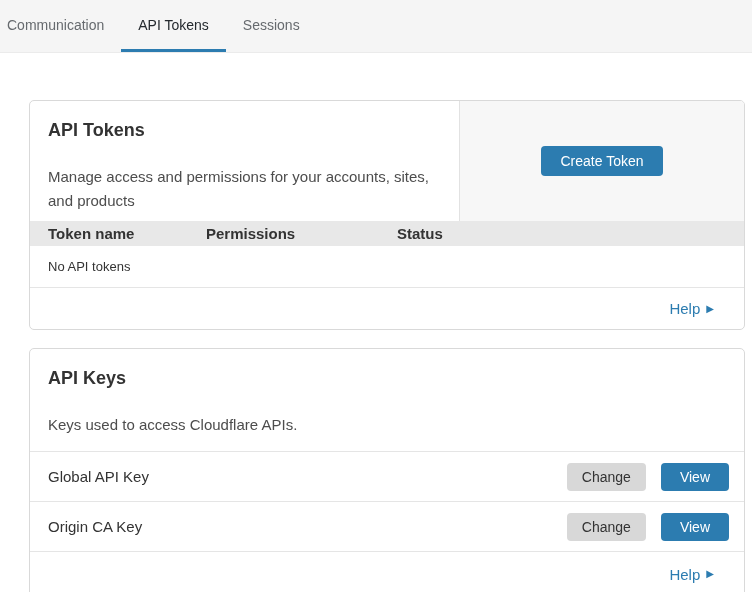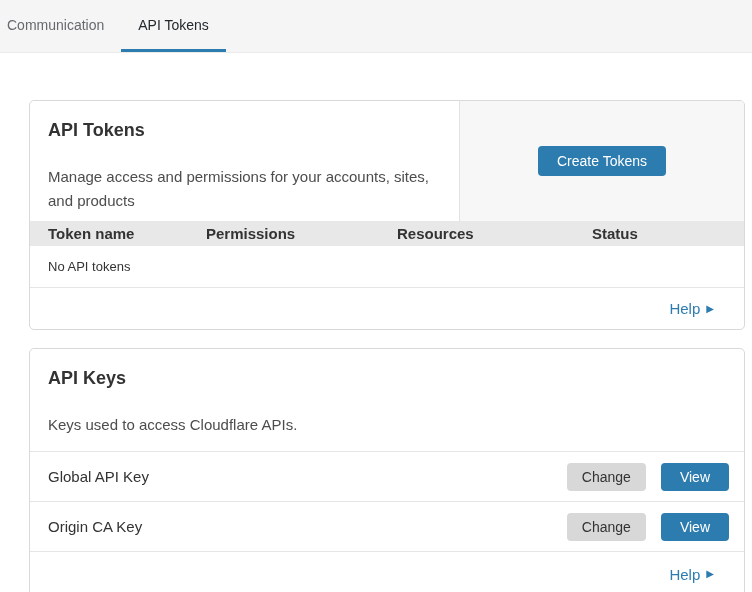--- a/index.html
+++ b/index.html
@@ -144,39 +144,39 @@
   .btn-change { padding: 0 15px; }
   .btn-view  { padding: 0 19px; margin-left: 15px; }
   .keys-help { height: 44px; }
 </style>
 </head>
 <body>
 
 <nav class="tabbar">
   <div class="tab">Communication</div>
   <div class="tab active">API Tokens</div>
+  <div class="tab">Sessions</div>
 </nav>
 
 <main class="content">
 
   <section class="card">
     <div class="split-header">
       <div class="left">
         <h2 class="card-title">API Tokens</h2>
         <p class="card-desc">Manage access and permissions for your accounts, sites, and products</p>
       </div>
       <div class="right">
-        <button class="btn btn-primary btn-create">Create Tokens</button>
+        <button class="btn btn-primary btn-create">Create Token</button>
       </div>
     </div>
 
     <div class="table-header">
       <div>Token name</div>
       <div>Permissions</div>
-      <div>Resources</div>
       <div>Status</div>
     </div>
 
     <div class="empty-row">
       <span>No API tokens</span>
     </div>
 
     <div class="help-row">
       <a class="help-link">
         <span>Help</span>

